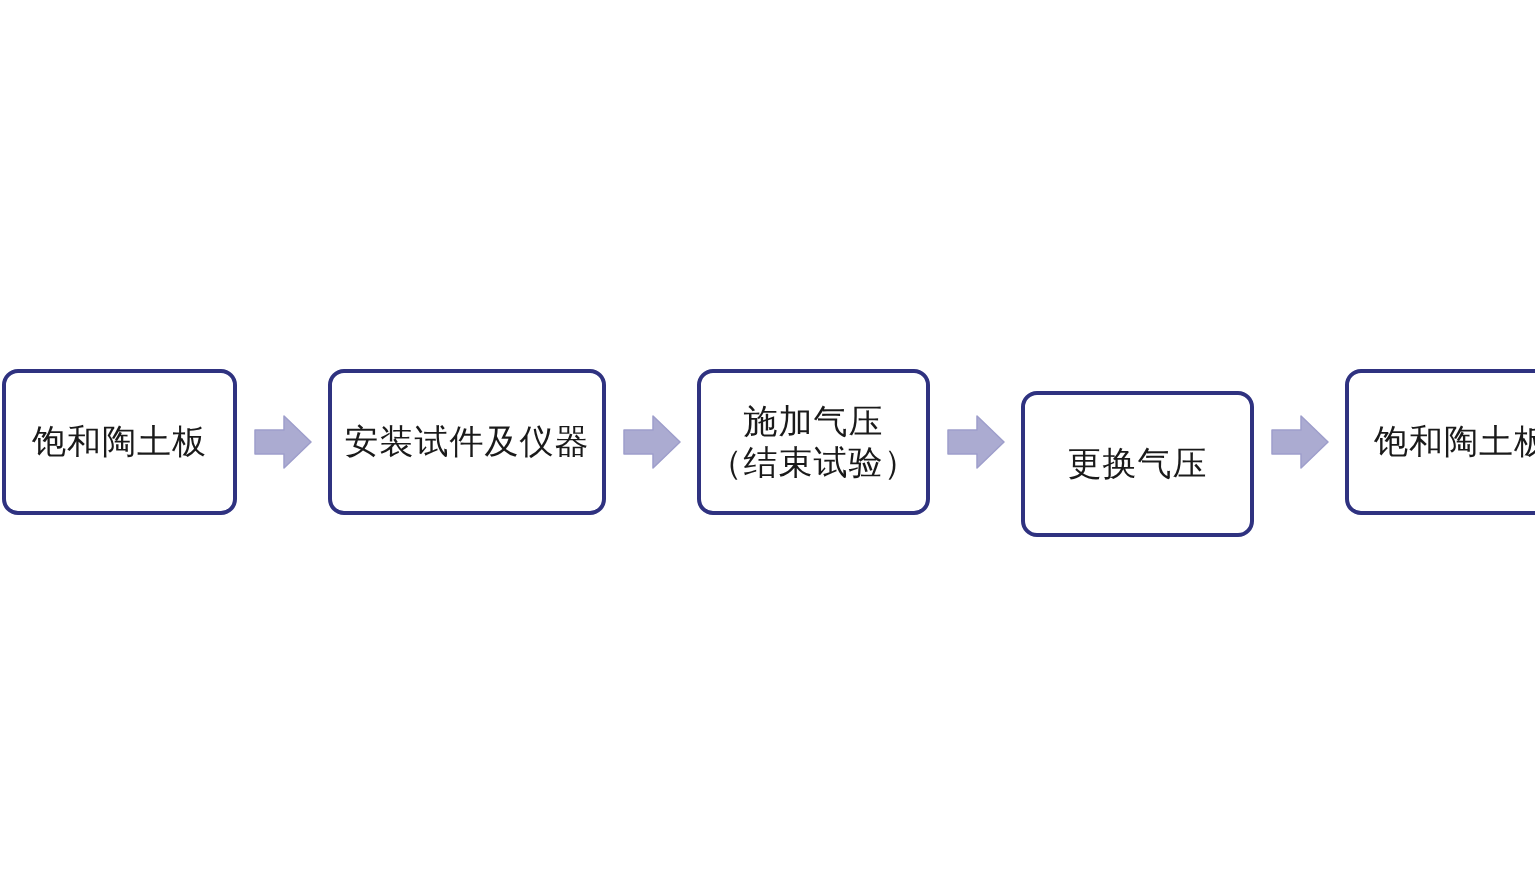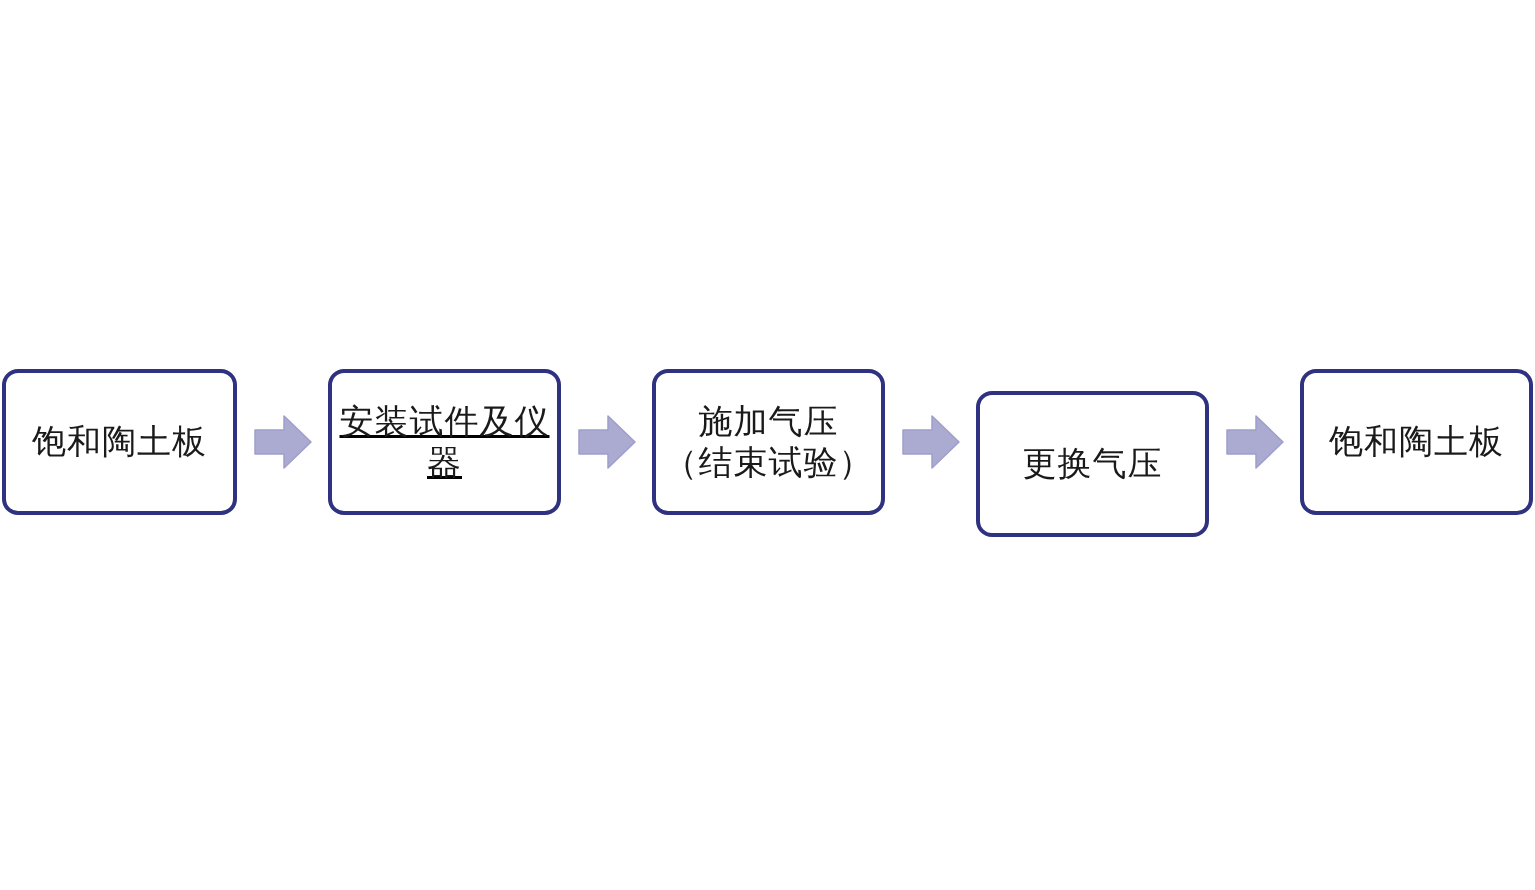--- a/index.html
+++ b/index.html
@@ -35,21 +35,21 @@
     height: 146px;
     background: #ffffff;
     border: 4px solid #2F3280;
     border-radius: 16px;
     display: flex;
     align-items: center;
     justify-content: center;
     flex: 0 0 auto;
   }
   .box-w1 { width: 235px; margin-left: 2px; }
-  .box-w2 { width: 233px; text-decoration: underline; }
+  .box-w2 { width: 278px; }
   .box-w3 { width: 233px; }
   .box-w4 { width: 233px; margin-top: 44px; }
   .box-w5 { width: 233px; }
 
   .box-label {
     color: #1a1a1a;
     font-family: "DejaVu Serif", "Liberation Serif", serif;
     font-size: 34px;
     line-height: 1.22;
     text-align: center;

